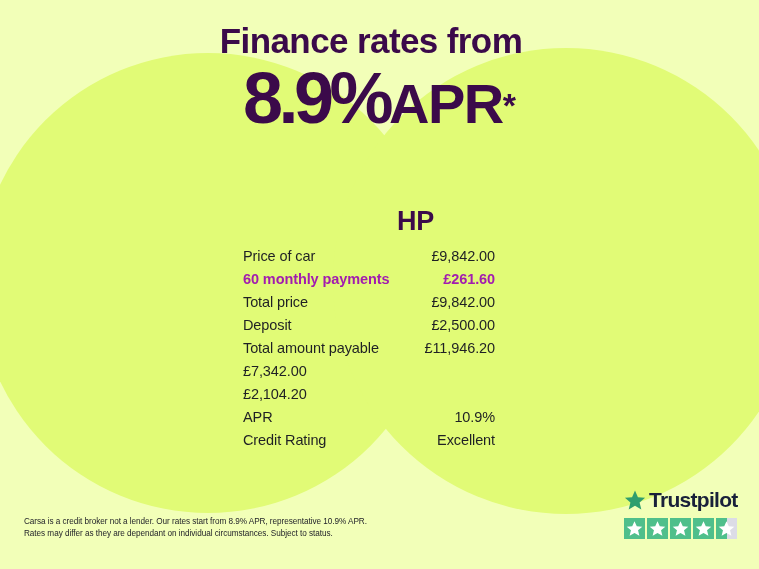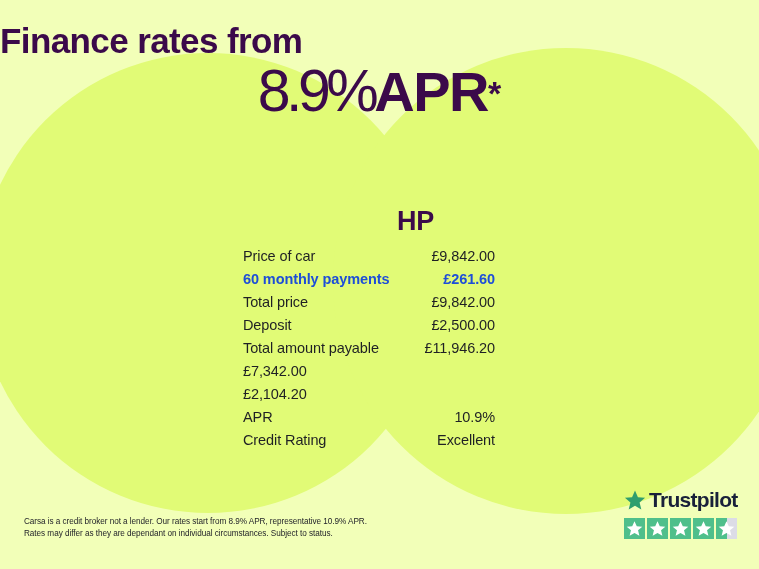--- a/index.html
+++ b/index.html
@@ -37,39 +37,40 @@
     top: 48px;
     width: 466px;
     height: 466px;
   }
   
   .headline {
     position: absolute;
     top: 19px;
     left: 0;
     width: 742px;
+    text-align: center;
     font-size: 35px;
     font-weight: bold;
     letter-spacing: -0.6px;
     color: #3b0a4a;
     line-height: 44px;
   }
   .rate-line {
     position: absolute;
     top: 62px;
     left: 0;
     width: 759px;
     text-align: center;
     color: #3b0a4a;
     line-height: 1;
     white-space: nowrap;
   }
   .rate-big {
-    font-size: 59px;
-    font-weight: normal;
+    font-size: 72px;
+    font-weight: bold;
     letter-spacing: -4.5px;
     vertical-align: baseline;
   }
   .rate-apr {
     font-size: 56px;
     font-weight: bold;
     letter-spacing: -1.5px;
     vertical-align: baseline;
   }
   .rate-star {
@@ -104,21 +105,21 @@
     align-items: baseline;
     height: 23px;
     font-size: 14.5px;
     color: #1f2024;
     letter-spacing: -0.1px;
     gap: 24px;
   }
   .fin-row.em .fin-label,
   .fin-row.em .fin-value {
     font-weight: bold;
-    color: #1d4ed8;
+    color: #a21caf;
   }
   .fin-label {
     text-align: left;
     white-space: nowrap;
   }
   .fin-value {
     text-align: right;
     white-space: nowrap;
   }
   

